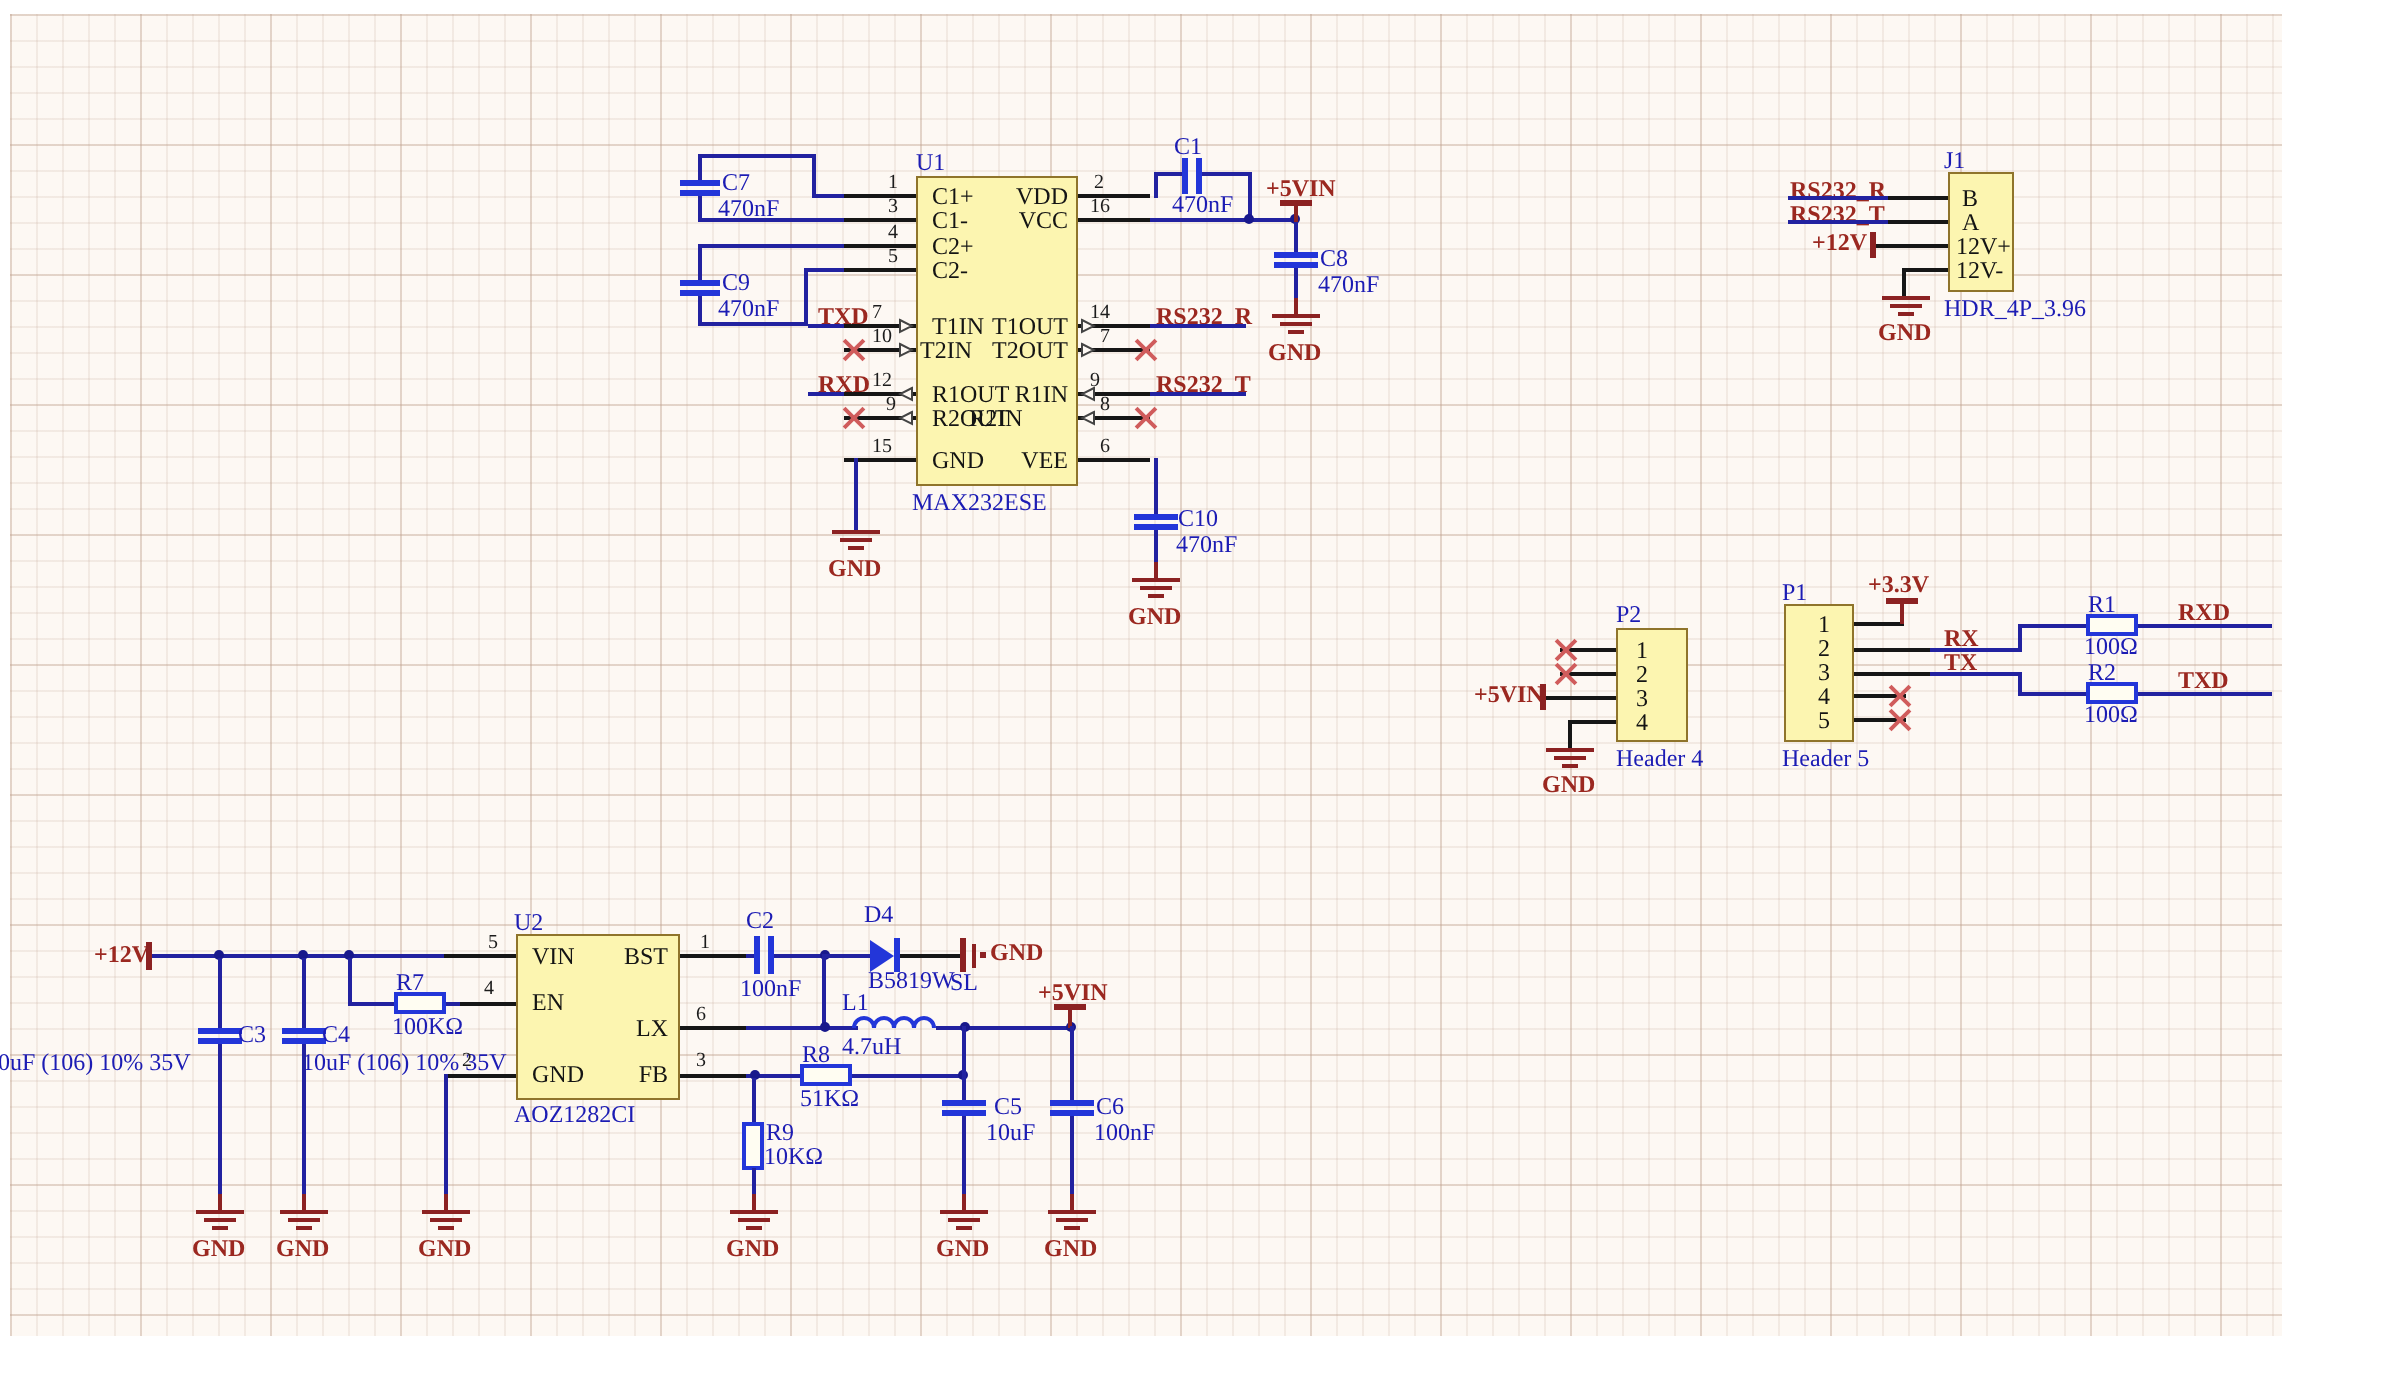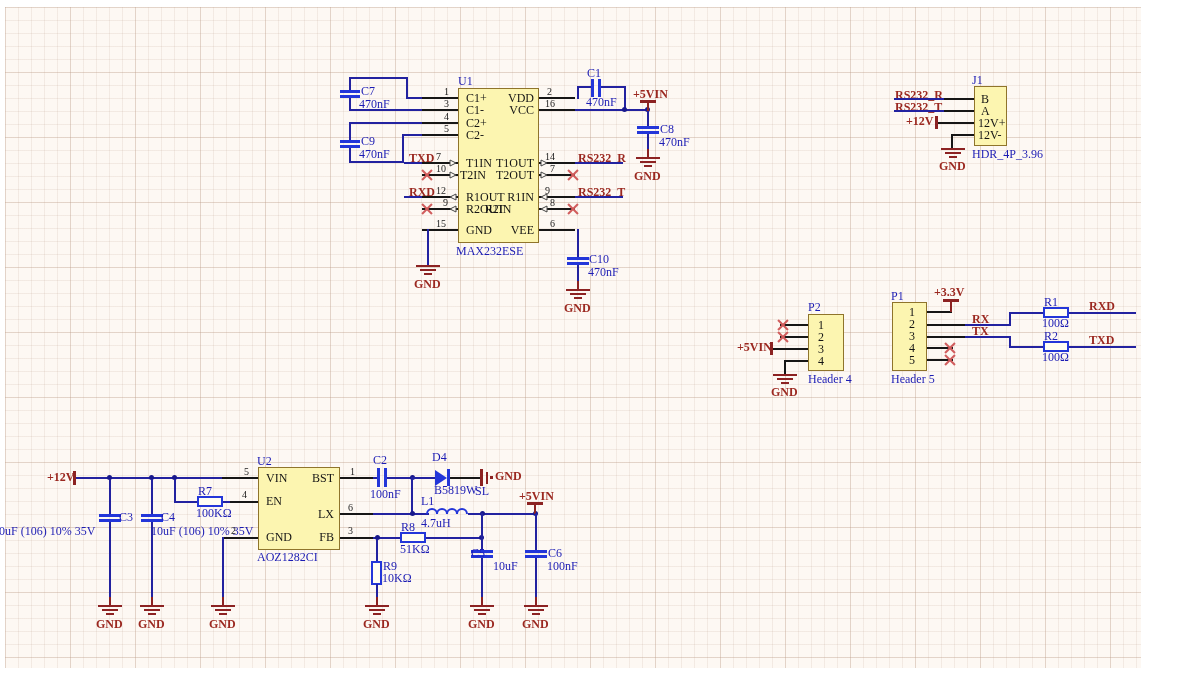--- a/index.html
+++ b/index.html
@@ -422,21 +422,21 @@
   <div class="gnd" style="left:365px;top:605px">
       <i class="g1"></i>
       <i class="g2"></i>
       <i class="g3"></i>
     </div>
   <div class="t r" style="left:363px;top:618px">GND</div>
 
   <div class="wv" style="left:481px;top:513px;height:38px"></div>
   <div class="plh" style="left:471px;top:550px;width:22px"></div>
   <div class="plh" style="left:471px;top:555px;width:22px"></div>
-  <div class="t b" style="left:471px;top:547px">C5</div>
+  <div class="t b" style="left:497px;top:547px">C5</div>
   <div class="t b" style="left:493px;top:560px">10uF</div>
   <div class="wv" style="left:481px;top:558px;height:39px"></div>
   <div class="rh" style="left:481px;top:597px;width:2px;height:8px"></div>
   <div class="gnd" style="left:470px;top:605px">
       <i class="g1"></i>
       <i class="g2"></i>
       <i class="g3"></i>
     </div>
   <div class="t r" style="left:468px;top:618px">GND</div>
 

